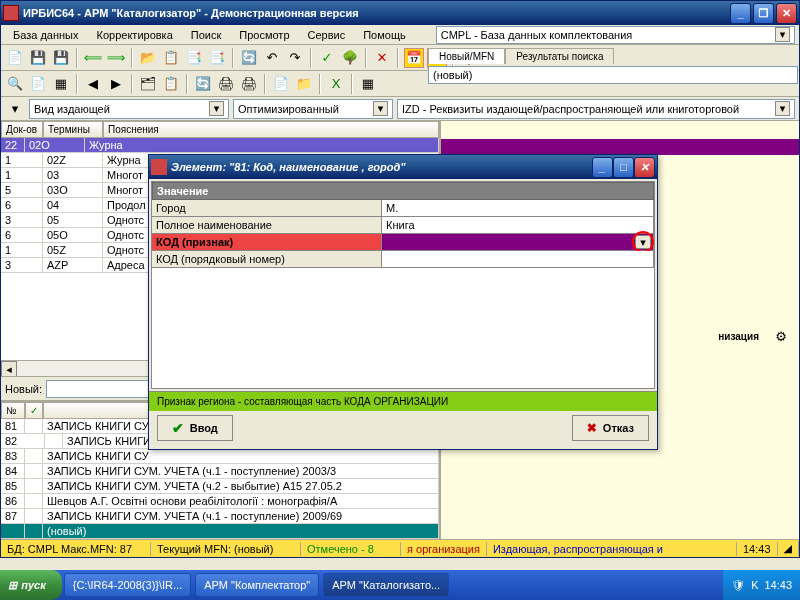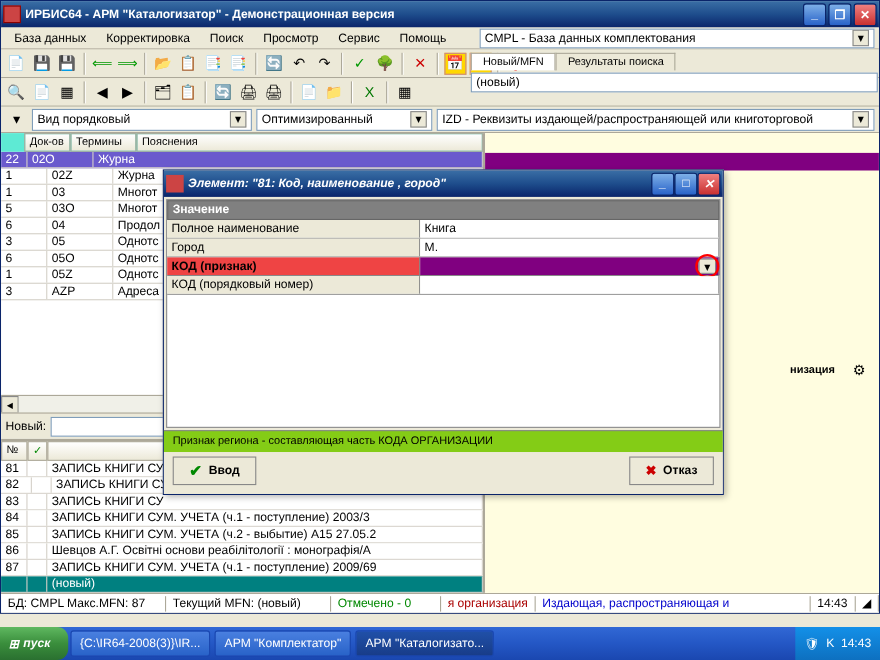--- a/index.html
+++ b/index.html
@@ -32,42 +32,42 @@
 .tab.active { background: #fff; }
 .mfn-field { border: 1px solid #7f9db9; background: #fff; height: 18px; padding: 2px 4px; margin-top: 2px; }
 
 .filter-row { height: 24px; background: #ece9d8; display: flex; align-items: center; padding: 2px 4px; gap: 4px; border-bottom: 1px solid #aca899; }
 .combo { border: 1px solid #7f9db9; background: #fff; height: 20px; display: flex; align-items: center; padding: 0 4px; }
 .combo .arrow { margin-left: auto; width: 15px; height: 15px; background: #ece9d8; border: 1px solid #888; display: flex; align-items: center; justify-content: center; }
 
 
 .grid-area { flex: 1; display: flex; background: #fff; overflow: hidden; }
 .grid-left { width: 440px; display: flex; flex-direction: column; border-right: 2px solid #aca899; }
-.grid-header { display: flex; background: #5eead4; padding-left: 21px; }
+.grid-header { display: flex; background: #8b5cf6; }
 .gh-cell { border: 1px solid #aca899; padding: 2px 4px; background: linear-gradient(to bottom, #fff, #ece9d8); font-size: 10px; overflow: hidden; white-space: nowrap; }
 .grid-body { flex: 1; overflow: hidden; }
 .grid-row { display: flex; border-bottom: 1px solid #d4d0c8; }
 .grid-row.selected { background: #6a5acd; color: #fff; }
 .g-cell { padding: 1px 4px; border-right: 1px solid #d4d0c8; overflow: hidden; white-space: nowrap; }
 
 .scrollbar-h { height: 16px; background: #ece9d8; border-top: 1px solid #aca899; display: flex; }
 .sb-btn { width: 16px; height: 16px; background: #ece9d8; border: 1px solid #888; display: flex; align-items: center; justify-content: center; }
 .sb-track { flex: 1; background: #f0f0e8; }
 
 .key-row { height: 24px; background: #ece9d8; display: flex; align-items: center; padding: 2px 4px; gap: 4px; border-top: 1px solid #aca899; }
 .key-input { flex: 1; border: 1px solid #7f9db9; background: #fff; height: 18px; }
 
 
 .bottom-area { background: #fff; border-top: 2px solid #aca899; }
 .bt-header { display: flex; background: #ece9d8; }
 .bt-row { display: flex; border-bottom: 1px solid #d4d0c8; background: #fff; }
 .bt-cell { padding: 1px 4px; border-right: 1px solid #d4d0c8; overflow: hidden; white-space: nowrap; }
 .bt-row.new { background: #008080; color: #fff; }
 
-.statusbar { height: 18px; background: #ffffff; border-top: 1px solid #aca899; display: flex; align-items: center; font-size: 10px; }
+.statusbar { height: 18px; background: #fde047; border-top: 1px solid #aca899; display: flex; align-items: center; font-size: 10px; }
 .sb-cell { border-right: 1px solid #aca899; padding: 1px 6px; }
 
 
 .dialog { position: absolute; left: 148px; top: 154px; width: 510px; height: 296px; border: 1px solid #0a246a; background: #ece9d8; box-shadow: 2px 2px 6px rgba(0,0,0,0.3); display: flex; flex-direction: column; }
 .dlg-title { height: 24px; background: linear-gradient(to bottom, #3a6ea5 0%, #1e4d8c 50%, #0a246a 100%); display: flex; align-items: center; padding: 0 2px; color: #fff; font-weight: bold; font-style: italic; }
 .dlg-title .icon { width: 16px; height: 16px; background: #c44; margin-right: 4px; }
 .dlg-body { flex: 1; background: #fff; margin: 2px; border: 1px solid #888; display: flex; flex-direction: column; }
 .dlg-grid-header { display: flex; background: #808080; color: #fff; font-weight: bold; }
 .dgh-cell { border: 1px solid #666; padding: 2px 4px; }
 .dlg-grid-body { flex: 1; }
@@ -182,21 +182,21 @@
       <div class="tab">Результаты поиска</div>
     </div>
     <div class="mfn-field">
       <span>(новый)</span>
     </div>
   </div>
 
   <div class="filter-row">
     <div class="tb-btn">▾</div>
     <div class="combo" style="width:200px">
-      <span>Вид порядковый</span>
+      <span>Вид издающей</span>
       <div class="arrow">▾</div>
     </div>
     <div class="combo" style="width:160px">
       <span>Оптимизированный</span>
       <div class="arrow">▾</div>
     </div>
     <div class="combo" style="flex:1">
       <span>IZD - Реквизиты издающей/распространяющей или книготорговой</span>
       <div class="arrow">▾</div>
     </div>
@@ -272,21 +272,21 @@
           <div class="gh-cell" style="width:18px;color:#080">✓</div>
           <div class="gh-cell" style="flex:1"></div>
         </div>
         <div id="bottom-body">
             <div class="bt-row">
               <div class="bt-cell" style="width:24px">81</div>
               <div class="bt-cell" style="width:18px"></div>
               <div class="bt-cell" style="flex:1">ЗАПИСЬ КНИГИ СУ</div>
             </div>
             <div class="bt-row">
-              <div class="bt-cell" style="width:28px">82</div>
+              <div class="bt-cell" style="width:44px">82</div>
               <div class="bt-cell" style="width:18px"></div>
               <div class="bt-cell" style="flex:1">ЗАПИСЬ КНИГИ СУ</div>
             </div>
             <div class="bt-row">
               <div class="bt-cell" style="width:24px">83</div>
               <div class="bt-cell" style="width:18px"></div>
               <div class="bt-cell" style="flex:1">ЗАПИСЬ КНИГИ СУ</div>
             </div>
             <div class="bt-row">
               <div class="bt-cell" style="width:24px">84</div>
@@ -319,21 +319,21 @@
     <div style="flex:1;background:#fffde0;position:relative">
       <div class="purple-bar" style="position:absolute;top:18px;left:0;right:0"></div>
       <div style="position:absolute;right:40px;top:210px;font-weight:bold;font-size:10px">низация</div>
       <div class="tb-btn" style="position:absolute;right:8px;top:205px">⚙</div>
     </div>
   </div>
 
   <div class="statusbar">
     <div class="sb-cell" style="width:150px">БД: CMPL Макс.MFN: 87</div>
     <div class="sb-cell" style="width:150px">Текущий MFN: (новый)</div>
-    <div class="sb-cell" style="width:100px;color:#080">Отмечено - 0</div>
+    <div class="sb-cell" style="width:100px;color:#080">Отмечено - 8</div>
     <div class="sb-cell" style="color:#a00">я организация</div>
     <div class="sb-cell" style="flex:1;color:#00c">Издающая, распространяющая и</div>
     <div class="sb-cell">14:43</div>
     <div class="sb-cell">◢</div>
   </div>
 </div>
 
 <div class="dialog">
   <div class="dlg-title">
     <div class="icon"></div>
@@ -341,26 +341,26 @@
     <div class="win-btn">_</div>
     <div class="win-btn">□</div>
     <div class="win-btn close">✕</div>
   </div>
   <div class="dlg-body">
     <div class="dlg-grid-header">
       <div class="dgh-cell" style="flex:1">Значение</div>
     </div>
     <div class="dlg-grid-body" id="dlg-body">
         <div class="dlg-row">
+          <div class="dg-cell">Город</div>
+          <div class="dg-cell">М.</div>
+        </div>
+        <div class="dlg-row">
           <div class="dg-cell">Полное наименование</div>
           <div class="dg-cell">Книга</div>
-        </div>
-        <div class="dlg-row">
-          <div class="dg-cell">Город</div>
-          <div class="dg-cell">М.</div>
         </div>
         <div class="dlg-row selected">
           <div class="dg-cell">КОД (признак)</div>
           <div class="dg-cell">
             <div class="drop-btn">▾</div>
             <div class="red-circle"></div>
           </div>
         </div>
         <div class="dlg-row">
           <div class="dg-cell">КОД (порядковый номер)</div>

